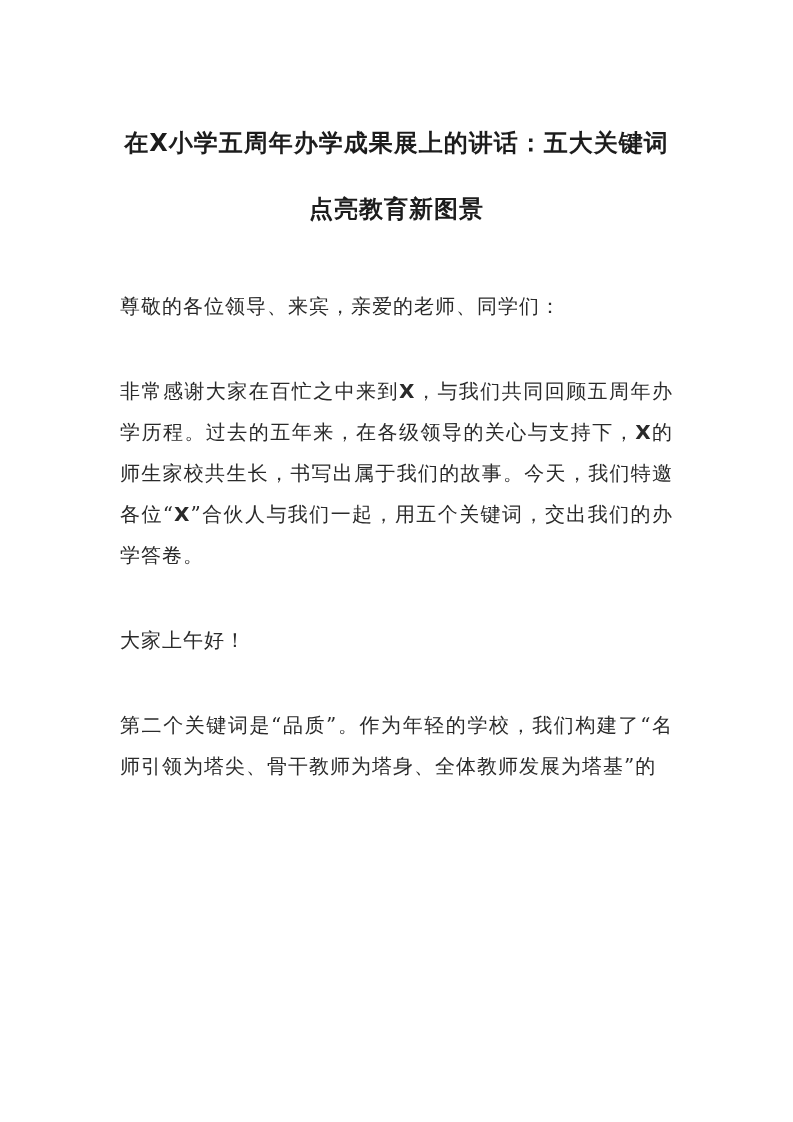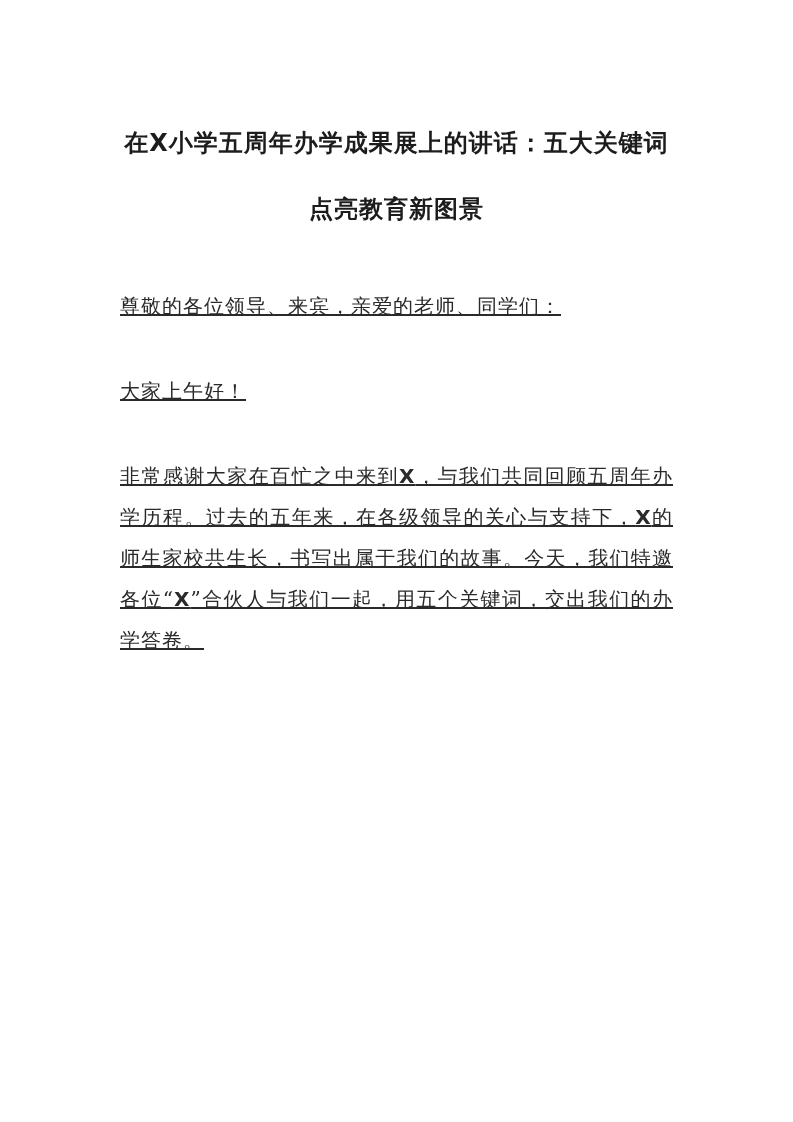--- a/index.html
+++ b/index.html
@@ -33,33 +33,33 @@
     color: #1c1c1c;
   }
   .doc-paragraph {
     font-size: 20px;
     font-weight: normal;
     line-height: 41px;
     letter-spacing: 1px;
     text-align: justify;
     margin: 44px 0;
     color: #2a2a2a;
-    text-decoration: underline;
   }
   .latin-x {
     font-family: "DejaVu Sans", sans-serif;
     font-weight: bold;
   }
 </style>
 </head>
 <body>
 
 <div class="page">
   <h1 class="doc-title">在<span class="latin-x">X</span>小学五周年办学成果展上的讲话：五大关键词点亮教育新图景</h1>
 
   <p class="doc-paragraph">尊敬的各位领导、来宾，亲爱的老师、同学们：</p>
 
+  <p class="doc-paragraph">非常感谢大家在百忙之中来到<span class="latin-x">X</span>，与我们共同回顾五周年办学历程。过去的五年来，在各级领导的关心与支持下，<span class="latin-x">X</span>的师生家校共生长，书写出属于我们的故事。今天，我们特邀各位“<span class="latin-x">X</span>”合伙人与我们一起，用五个关键词，交出我们的办学答卷。</p>
+
   <p class="doc-paragraph">大家上午好！</p>
 
-  <p class="doc-paragraph">非常感谢大家在百忙之中来到<span class="latin-x">X</span>，与我们共同回顾五周年办学历程。过去的五年来，在各级领导的关心与支持下，<span class="latin-x">X</span>的师生家校共生长，书写出属于我们的故事。今天，我们特邀各位“<span class="latin-x">X</span>”合伙人与我们一起，用五个关键词，交出我们的办学答卷。</p>
 
-
+  <p class="doc-paragraph">第二个关键词是“品质”。作为年轻的学校，我们构建了“名师引领为塔尖、骨干教师为塔身、全体教师发展为塔基”的</p>
 </div>
 
 </body></html>

